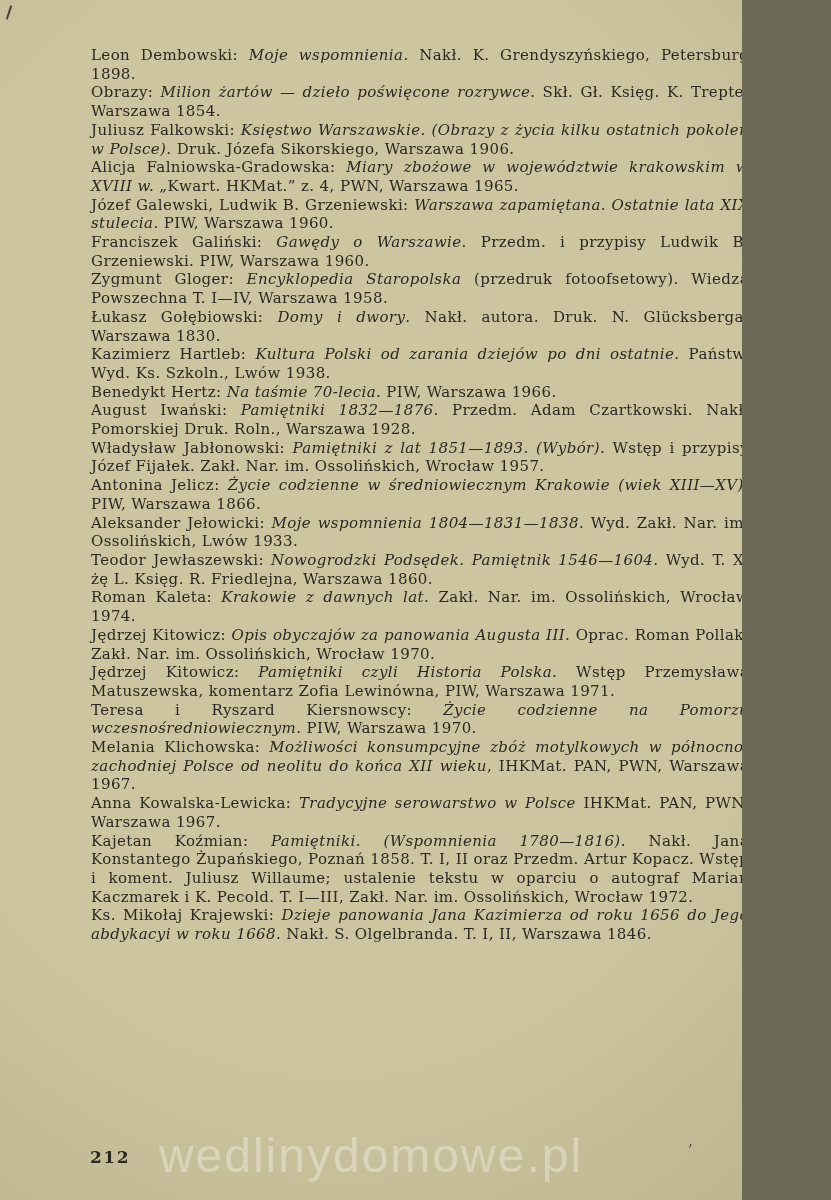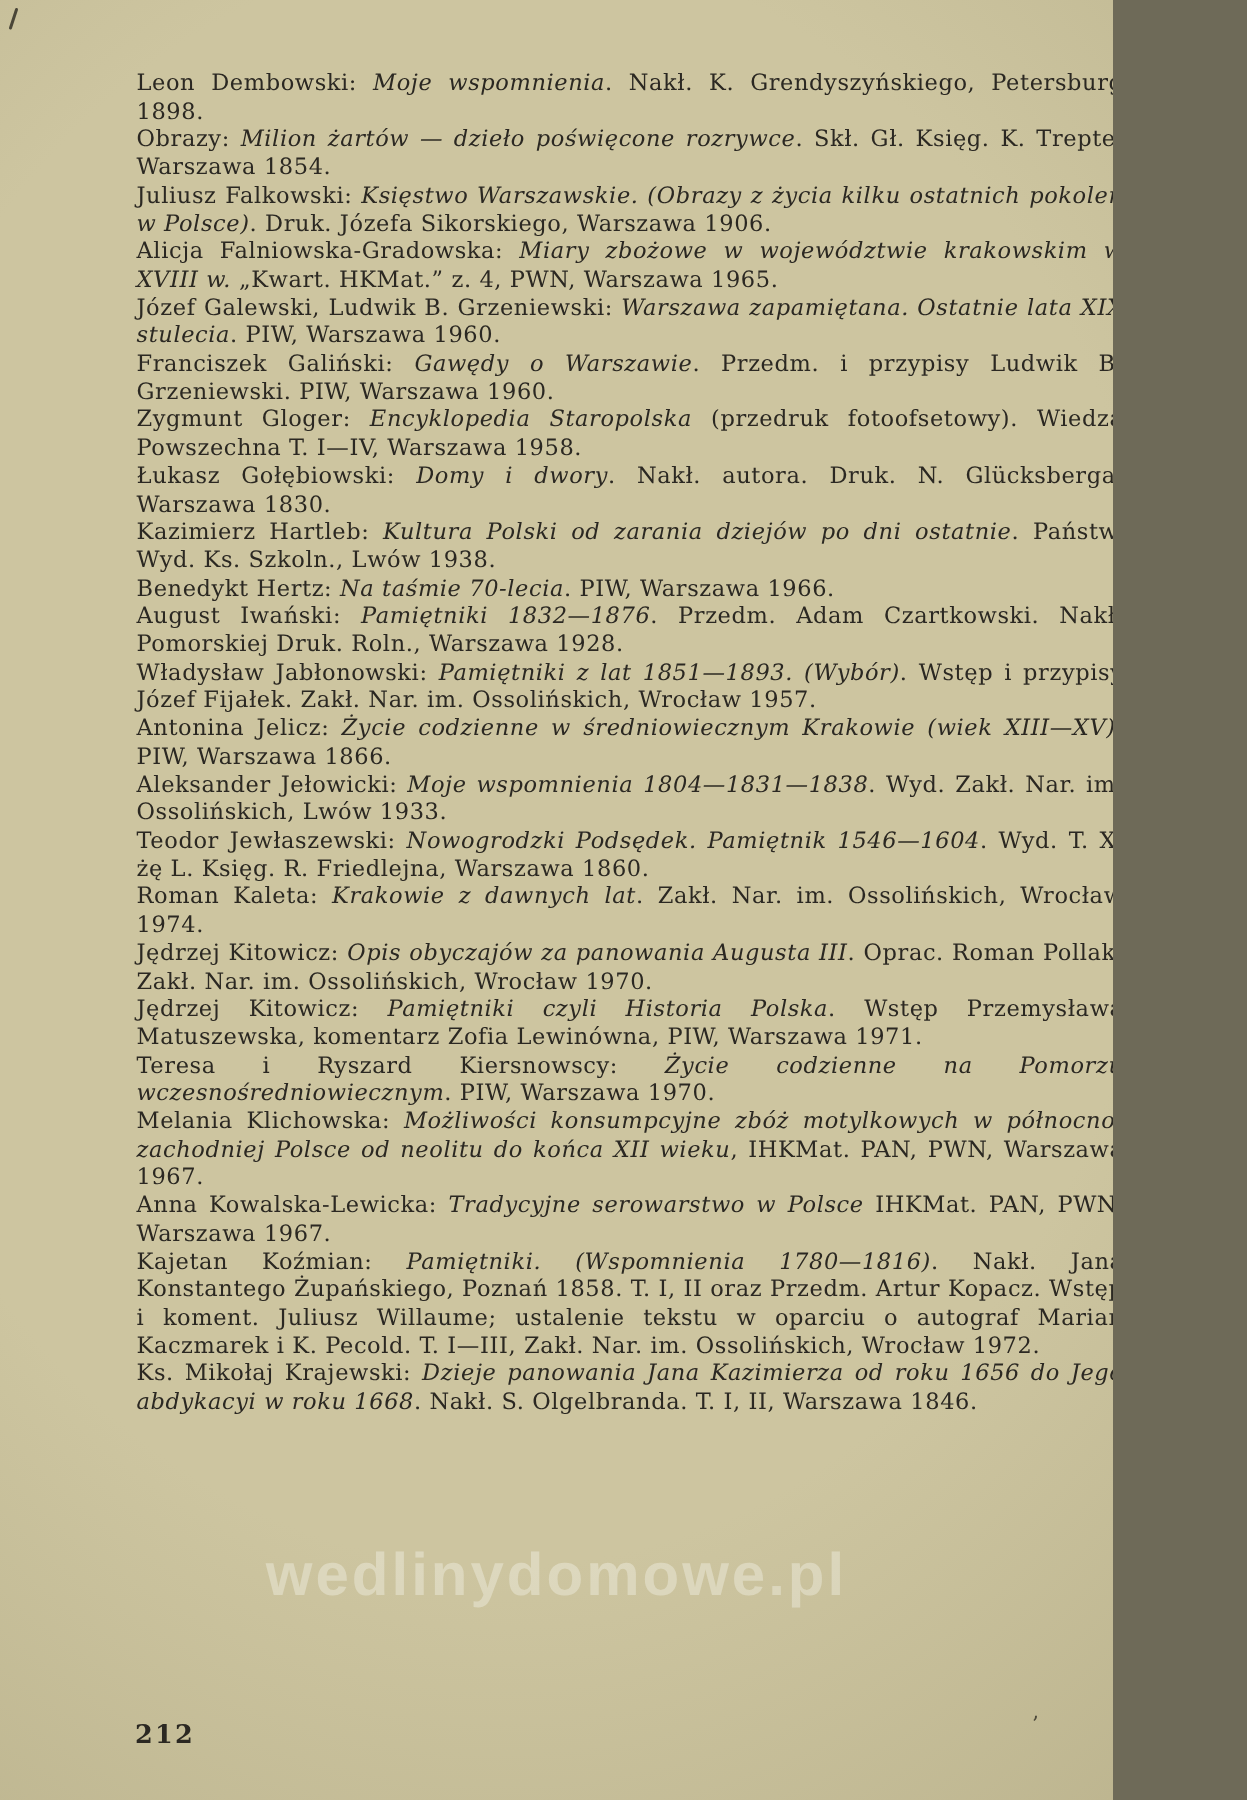--- a/index.html
+++ b/index.html
@@ -34,25 +34,25 @@
   }
   .entry {
     margin: 0;
     padding: 0;
   }
   .it { font-style: italic; }
   .rm { font-style: normal; }
   .watermark {
     position: absolute;
     left: 50%;
-    top: 1028px;
+    top: 1128px;
     transform: translateX(-50%);
     font-family: "Liberation Sans", sans-serif;
-    font-size: 40px;
-    font-weight: bold;
+    font-size: 48px;
+    font-weight: normal;
     letter-spacing: 2px;
     white-space: nowrap;
     color: var(--wm, rgba(248,246,238,0.38));
     pointer-events: none;
   }
   .page-number {
     position: absolute;
     left: 90px;
     top: 1147px;
     font-size: 17px;

